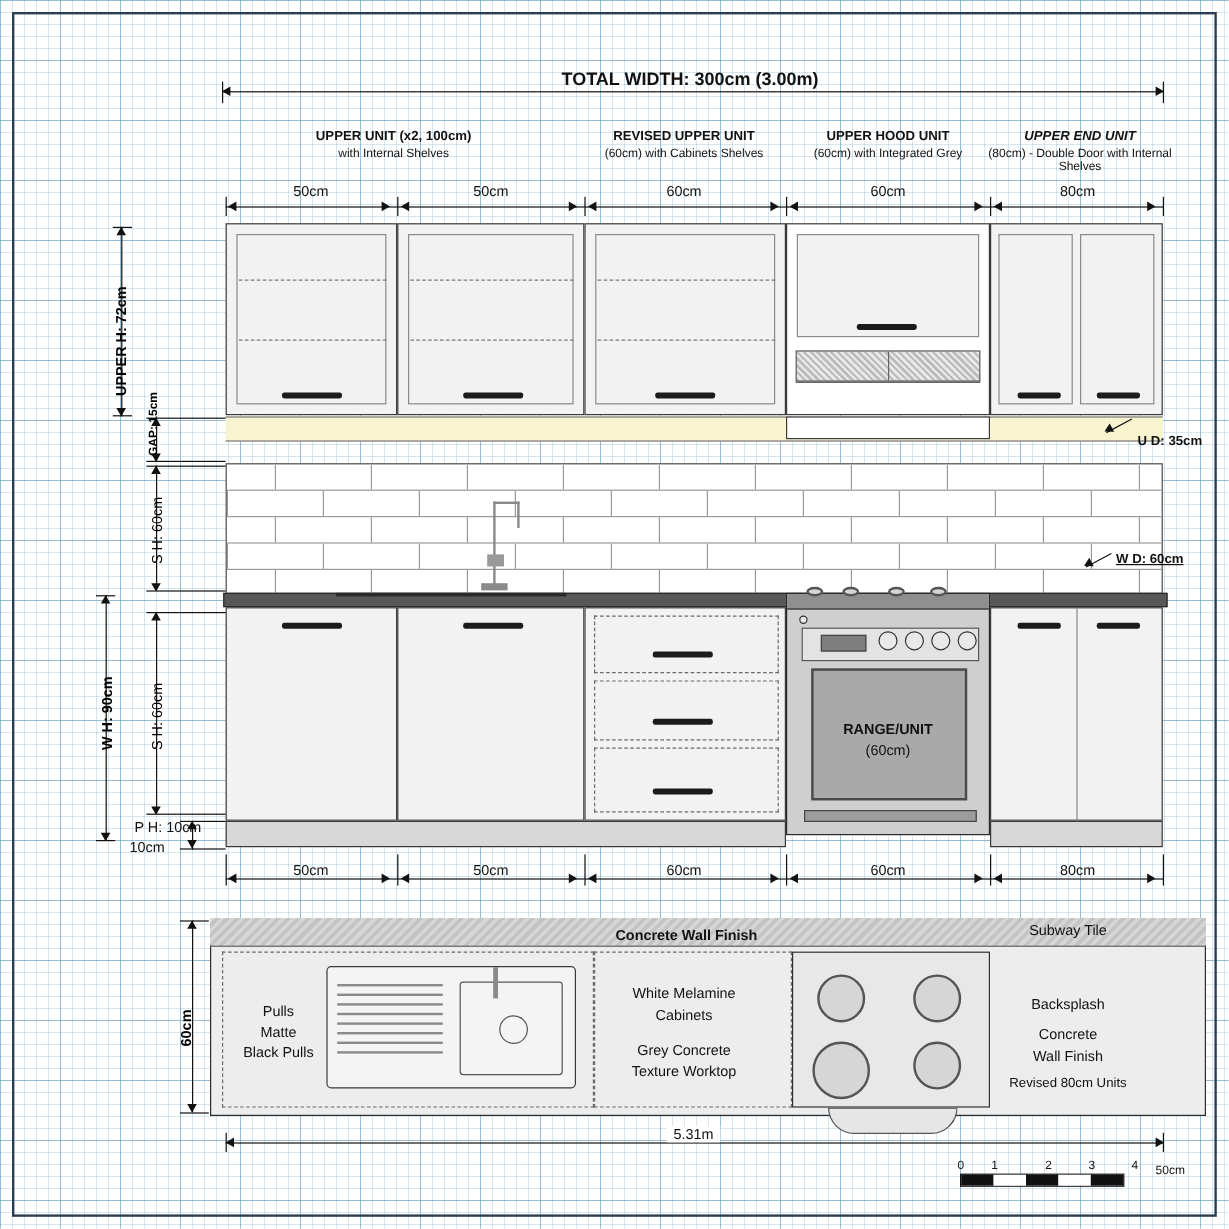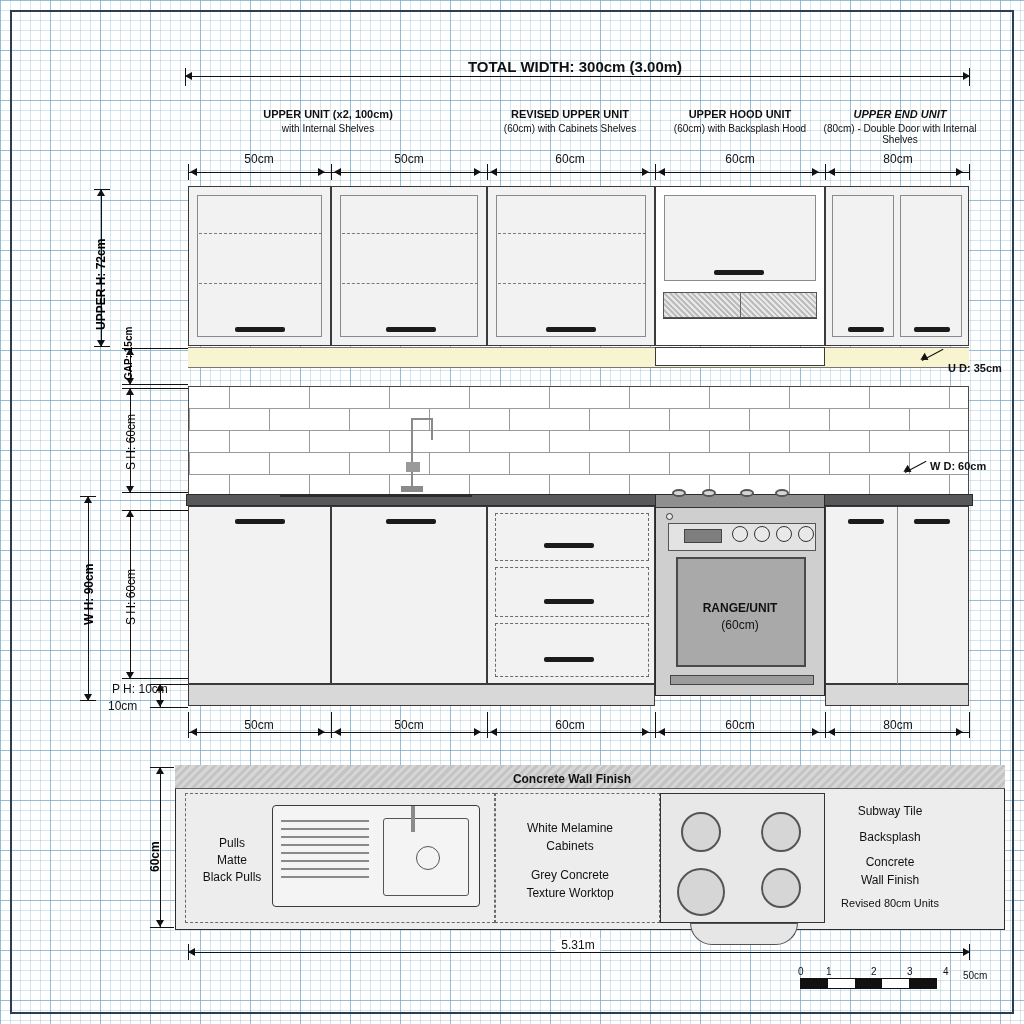--- a/index.html
+++ b/index.html
@@ -71,21 +71,21 @@
   <div class="tick" style="left:185px;top:68px;height:18px;"></div>
   <div class="tick" style="left:969px;top:68px;height:18px;"></div>
 
   <div class="t c bold sm" style="left:328px;top:108px;">UPPER UNIT (x2, 100cm)</div>
   <div class="t c xs" style="left:328px;top:123px;">with Internal Shelves</div>
 
   <div class="t c bold sm" style="left:570px;top:108px;">REVISED UPPER UNIT</div>
   <div class="t c xs" style="left:570px;top:123px;width:150px;white-space:normal;">(60cm) with Cabinets Shelves</div>
 
   <div class="t c bold sm" style="left:740px;top:108px;">UPPER HOOD UNIT</div>
-  <div class="t c xs" style="left:740px;top:123px;width:140px;white-space:normal;">(60cm) with Backsplash Hood</div>
+  <div class="t c xs" style="left:740px;top:123px;width:140px;white-space:normal;">(60cm) with Integrated Grey</div>
 
   <div class="t c bold sm" style="left:900px;top:108px;font-style:italic;">UPPER END UNIT</div>
   <div class="t c xs" style="left:900px;top:123px;width:160px;white-space:normal;">(80cm) - Double Door with Internal Shelves</div>
 
   <div class="dimline" style="left:188px;top:172px;width:782px;"></div>
   <div class="tick" style="left:188px;top:164px;height:16px;"></div>
   <div class="tick" style="left:331px;top:164px;height:16px;"></div>
   <div class="tick" style="left:487px;top:164px;height:16px;"></div>
   <div class="tick" style="left:655px;top:164px;height:16px;"></div>
   <div class="tick" style="left:825px;top:164px;height:16px;"></div>
@@ -205,21 +205,21 @@
     <div class="tileseg" style="left:680px;top:88px;height:21px;"></div>
     <div class="tileseg" style="left:760px;top:88px;height:21px;"></div>
   </div>
 
   <div class="line" style="left:411px;top:418px;width:2px;height:72px;background:#8a8a8a;"></div>
   <div class="line" style="left:411px;top:418px;width:22px;height:2px;background:#8a8a8a;"></div>
   <div class="line" style="left:431px;top:418px;width:2px;height:22px;background:#8a8a8a;"></div>
   <div class="line" style="left:406px;top:462px;width:14px;height:10px;background:#9a9a9a;"></div>
   <div class="line" style="left:401px;top:486px;width:22px;height:6px;background:#8a8a8a;"></div>
 
-  <div class="t sm bold" style="left:930px;top:460px;">W D: 60cm</div>
+  <div class="t sm bold" style="left:930px;top:460px;text-decoration:underline;">W D: 60cm</div>
   <div class="line" style="left:905px;top:472px;width:24px;height:1px;transform:rotate(-28deg);transform-origin:left center;"></div>
   <div class="arrowL" style="left:903px;top:466px;transform:rotate(-28deg);"></div>
 
   <div class="worktop" style="left:186px;top:494px;width:787px;height:12px;"></div>
   <div class="line hl" style="left:280px;top:494px;width:192px;height:3px;background:#2b2b2b;"></div>
 
   <div class="cab" style="left:188px;top:506px;width:143px;height:178px;">
     <div class="pull" style="left:46px;top:12px;width:50px;"></div>
   </div>
   <div class="cab" style="left:331px;top:506px;width:156px;height:178px;">
@@ -360,21 +360,21 @@
   <div class="t c md" style="left:570px;top:886px;">Texture Worktop</div>
 
   <div class="hob" style="left:660px;top:793px;width:165px;height:130px;">
     <div class="burner" style="left:20px;top:18px;width:40px;height:40px;"></div>
     <div class="burner" style="left:100px;top:18px;width:40px;height:40px;"></div>
     <div class="burner" style="left:16px;top:74px;width:48px;height:48px;"></div>
     <div class="burner" style="left:100px;top:74px;width:40px;height:40px;"></div>
   </div>
   <div style="position:absolute;left:690px;top:923px;width:106px;height:20px;border:1px solid #555;border-radius:0 0 40px 40px;background:#e6e6e6;"></div>
 
-  <div class="t c md" style="left:890px;top:804px;">Subway Tile</div>
+  <div class="t c md" style="left:890px;top:768px;">Subway Tile</div>
   <div class="t c md" style="left:890px;top:830px;">Backsplash</div>
   <div class="t c md" style="left:890px;top:855px;">Concrete</div>
   <div class="t c md" style="left:890px;top:873px;">Wall Finish</div>
   <div class="t c sm" style="left:890px;top:897px;">Revised 80cm Units</div>
 
   <div class="line vl" style="left:160px;top:767px;height:160px;"></div>
   <div class="arrowU" style="left:156px;top:767px;"></div>
   <div class="arrowD" style="left:156px;top:920px;"></div>
   <div class="line hl" style="left:150px;top:767px;width:24px;"></div>
   <div class="line hl" style="left:150px;top:927px;width:24px;"></div>

